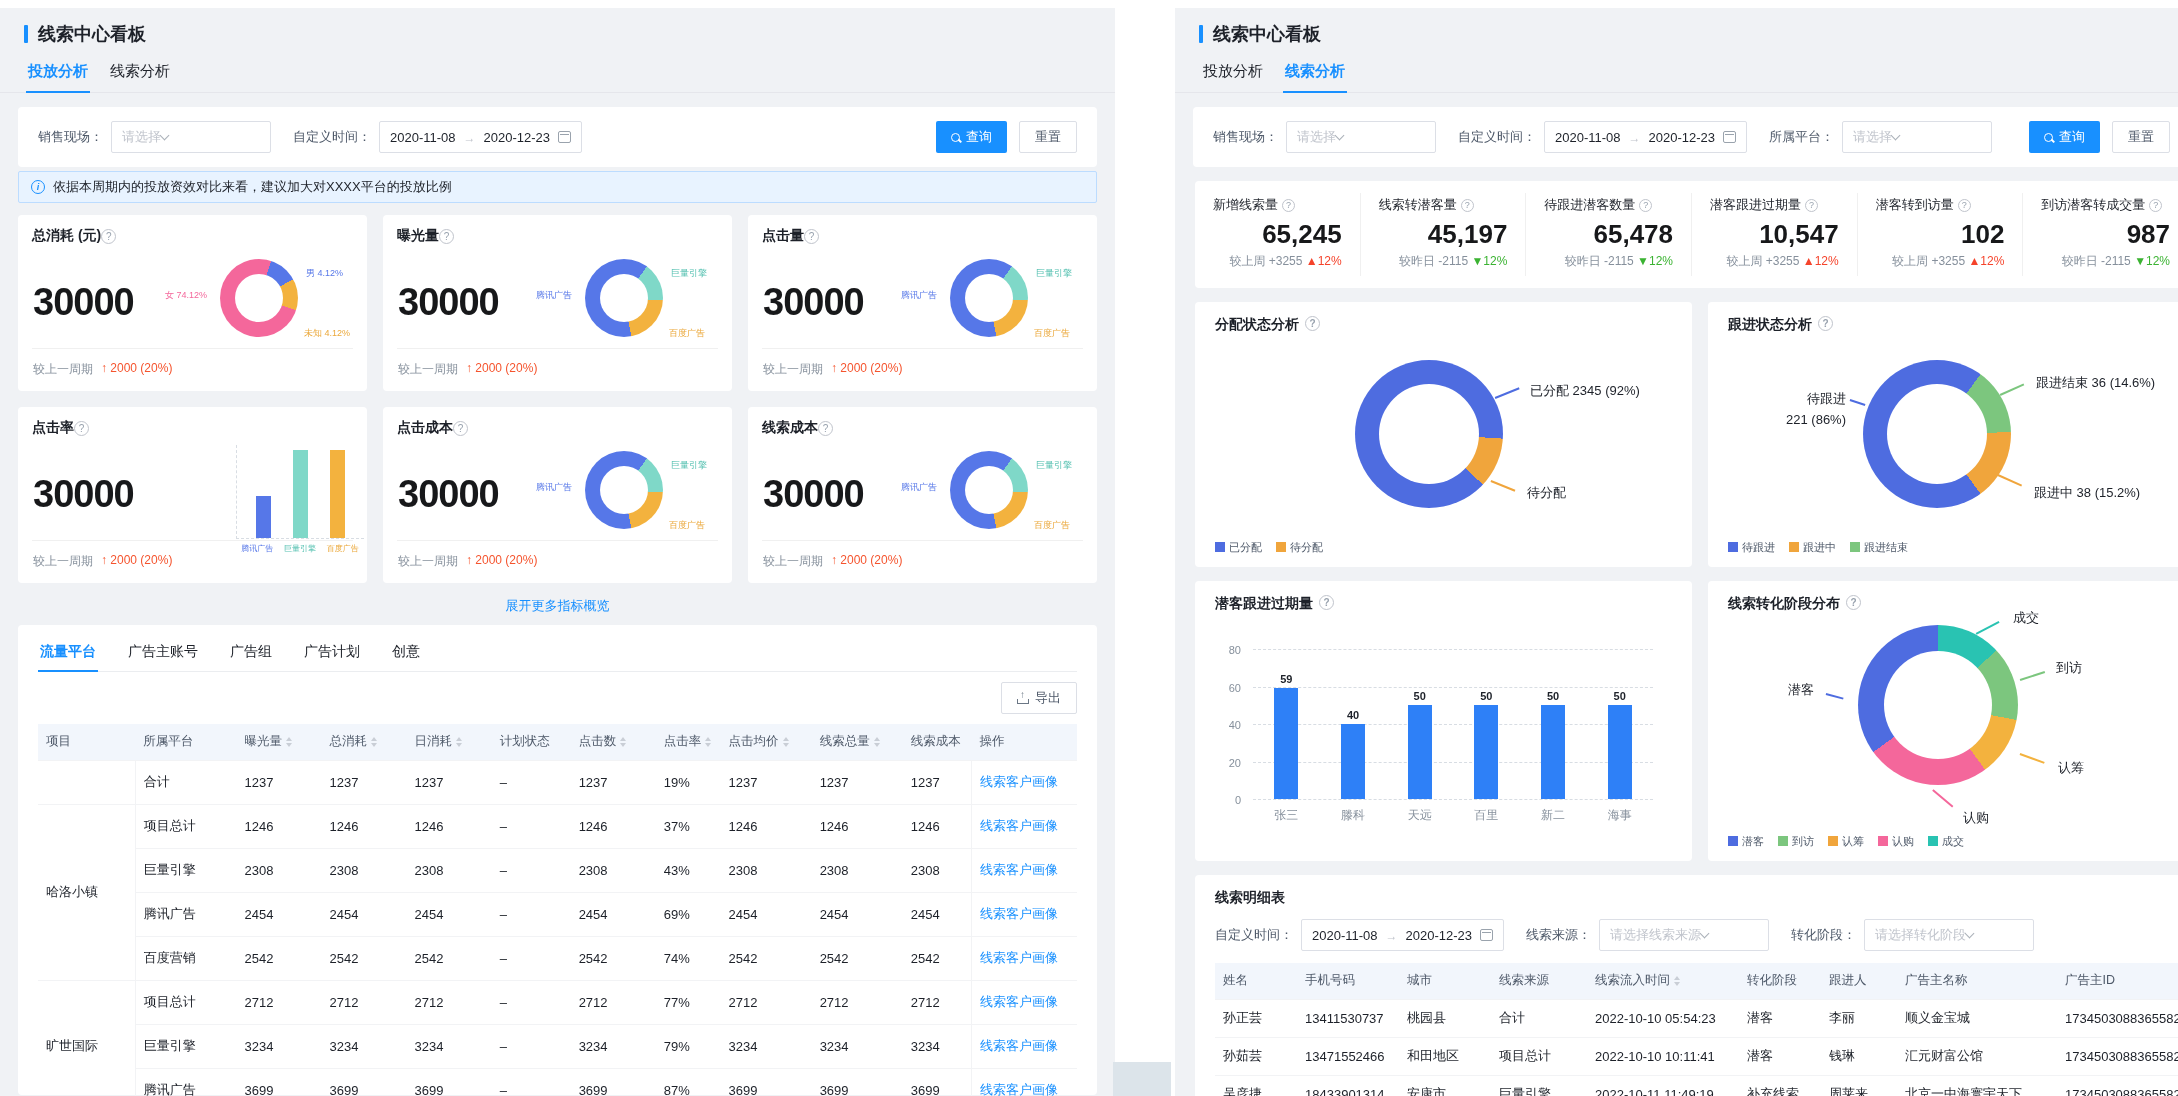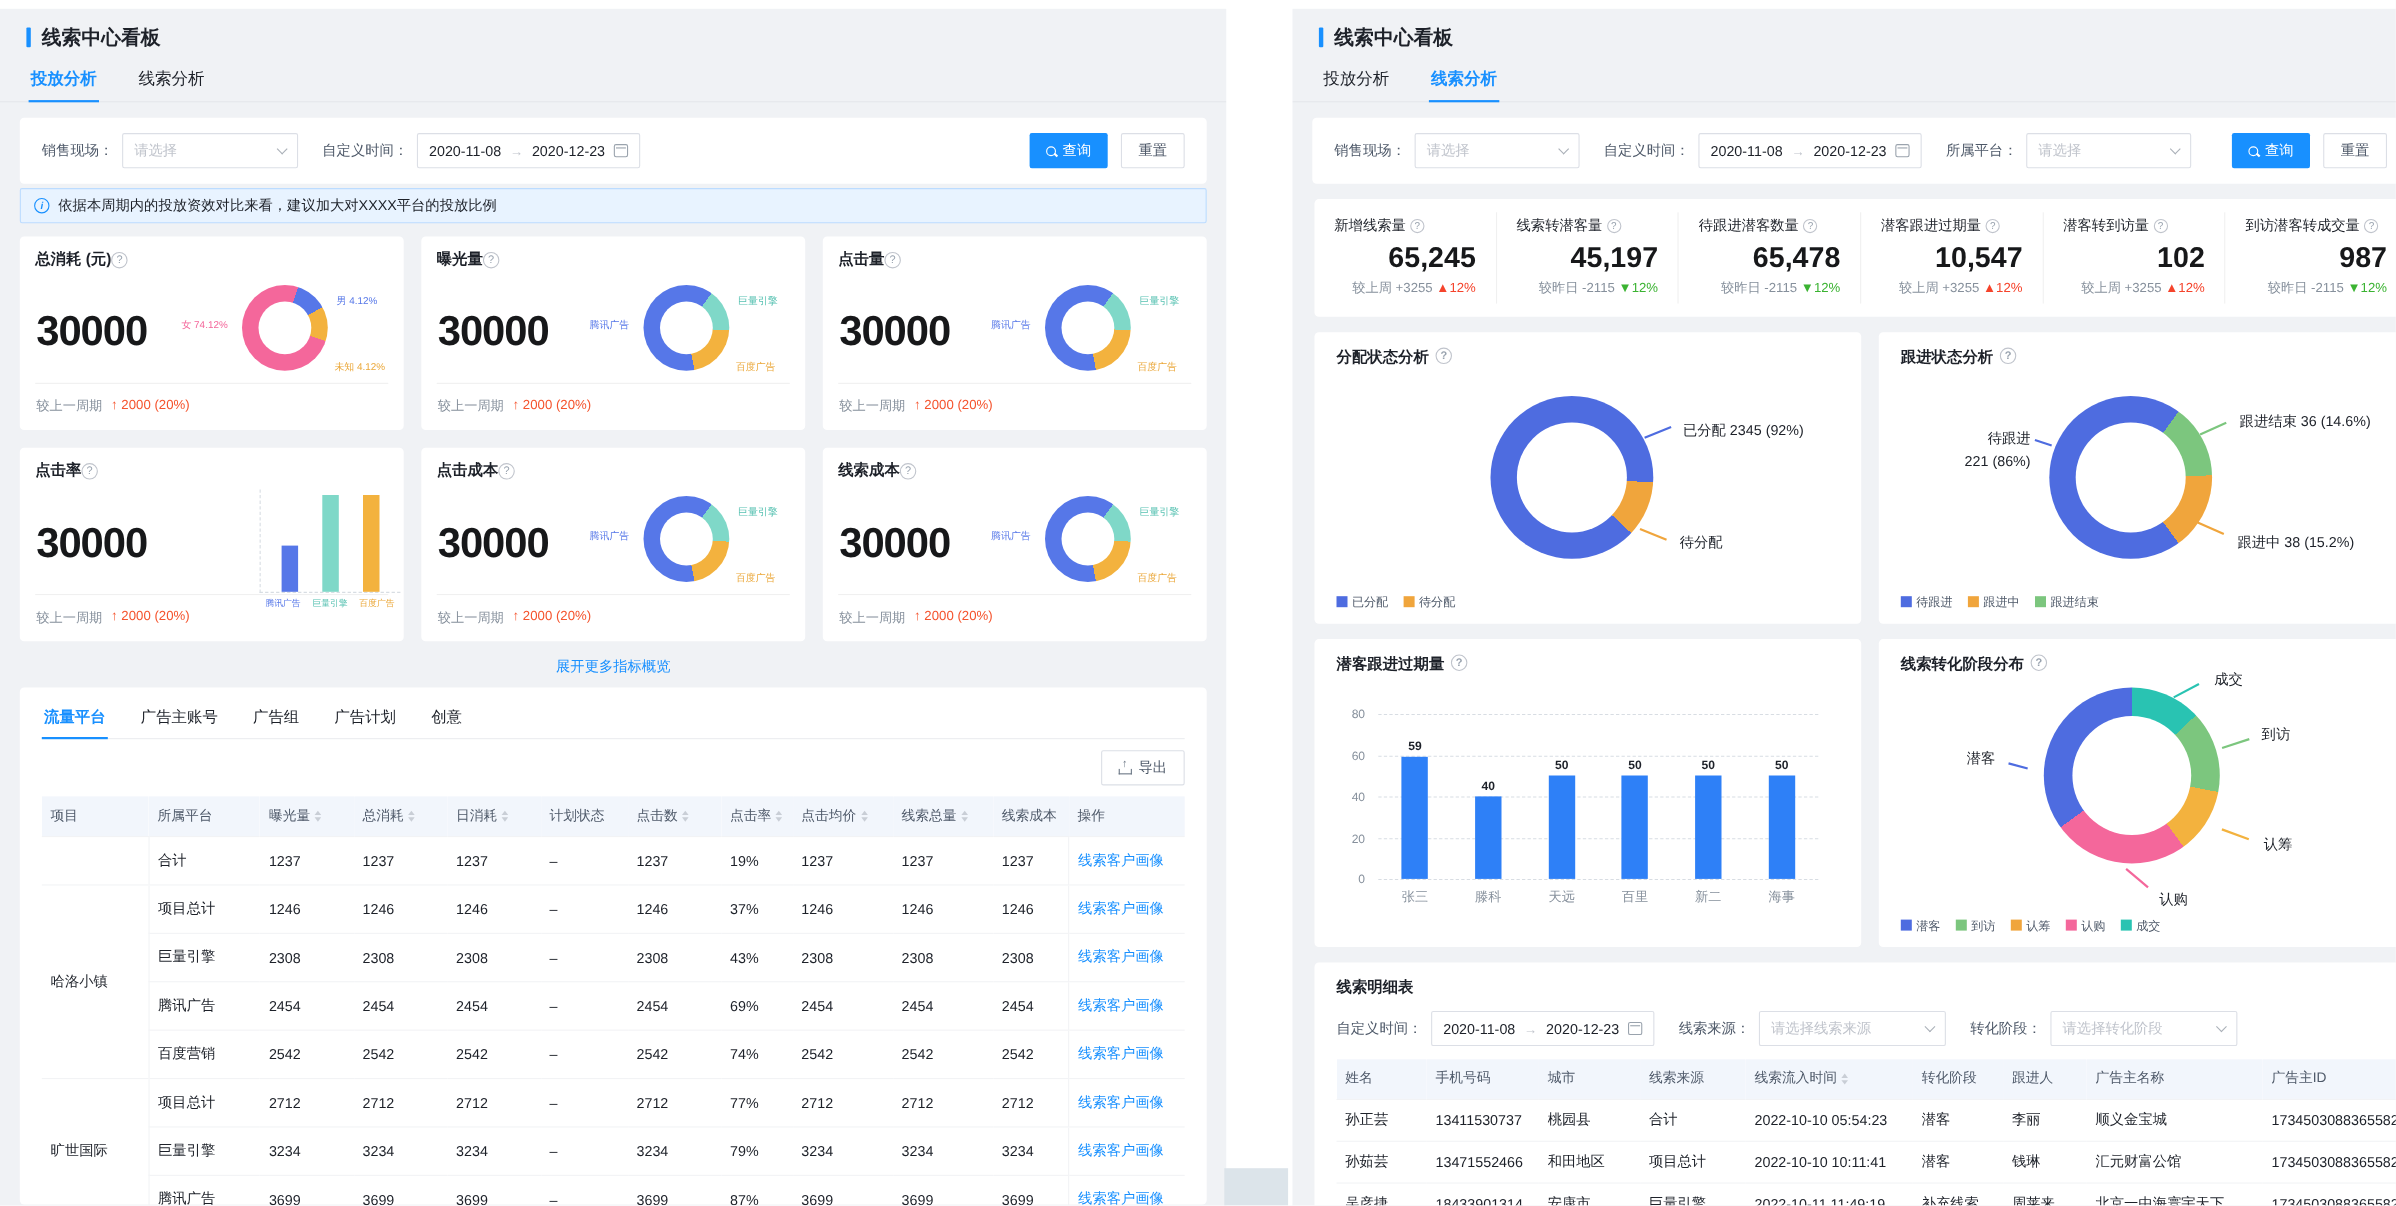--- a/index.html
+++ b/index.html
@@ -7,30 +7,30 @@
 body{position:relative;background:#fff;font-family:"Liberation Sans","DejaVu Sans",sans-serif;color:#1d2129}
 .panel{position:absolute;top:8px;height:1088px;background:#f0f2f5;overflow:hidden}
 #left-panel{left:0;width:1115px}
 #right-panel{left:1175px;width:1033px}
 #gutter{position:absolute;left:1115px;top:0;width:60px;height:1096px;background:#fff}
 #gutter-block{position:absolute;left:1113px;top:1062px;width:58px;height:34px;background:#dce4ea}
 
 .page-head{display:flex;align-items:center;gap:10px;padding:14px 24px 0}
 .title-bar{width:4px;height:18px;background:#1890ff;border-radius:1px}
 .page-title{font-size:18px;font-weight:700;color:#1d2129}
-.tabs{display:flex;gap:34px;padding:0 26px;margin-top:8px;border-bottom:1px solid #e5e6eb}
+.tabs{display:flex;gap:18px;padding:0 26px;margin-top:8px;border-bottom:1px solid #e5e6eb}
 .tab{font-size:15px;padding:8px 2px 11px;position:relative;color:#1d2129;cursor:pointer}
 .tab.active{color:#1890ff;font-weight:700}
 .tab.active::after{content:"";position:absolute;left:0;right:0;bottom:-1px;height:2px;background:#1890ff}
 
 .card{background:#fff;border-radius:4px}
 .filter-card{margin:14px 18px 0;height:60px;display:flex;align-items:center;padding:0 20px;gap:8px}
 .flabel{font-size:13px;color:#4e5969;white-space:nowrap;margin-left:14px}
 .flabel:first-child{margin-left:0}
-.select{height:32px;border:1px solid #dcdfe6;border-radius:2px;display:flex;align-items:center;justify-content:space-between;padding:0 10px;font-size:13px;color:#c0c4cc;background:#fff;cursor:pointer}
+.select{height:32px;border:1px solid #dcdfe6;border-radius:2px;display:flex;align-items:center;padding:0 10px;font-size:13px;color:#c0c4cc;background:#fff;cursor:pointer}
 .w160{width:160px}.w150{width:150px}.w170{width:170px}
 .chev{width:7px;height:7px;border-right:1.2px solid #aab0b8;border-bottom:1.2px solid #aab0b8;transform:rotate(45deg);margin-top:-3px}
 .datebox{height:32px;border:1px solid #dcdfe6;border-radius:2px;display:flex;align-items:center;gap:8px;padding:0 10px;font-size:13px;color:#1d2129;background:#fff;white-space:nowrap}
 .dash-arrow::before{content:"\2192";color:#c0c4cc;font-size:12px}
 .cal-icon{width:13px;height:12px;border:1.2px solid #9aa3ad;border-radius:2px;position:relative;display:inline-block}
 .cal-icon::before{content:"";position:absolute;left:1px;right:1px;top:2px;border-top:1.2px solid #9aa3ad}
 .btns-right{margin-left:auto;display:flex;gap:12px}
 .btn-primary{height:32px;background:#1890ff;color:#fff;border:none;border-radius:2px;padding:0 15px;font-size:13px;display:flex;align-items:center;gap:6px;cursor:pointer}
 .btn-plain{height:32px;background:#fff;border:1px solid #dcdfe6;border-radius:2px;padding:0 15px;font-size:13px;color:#4e5969;cursor:pointer;display:flex;align-items:center;gap:6px}
 .search-ico{width:9px;height:9px;border:1.5px solid #fff;border-radius:50%;position:relative;display:inline-block}

